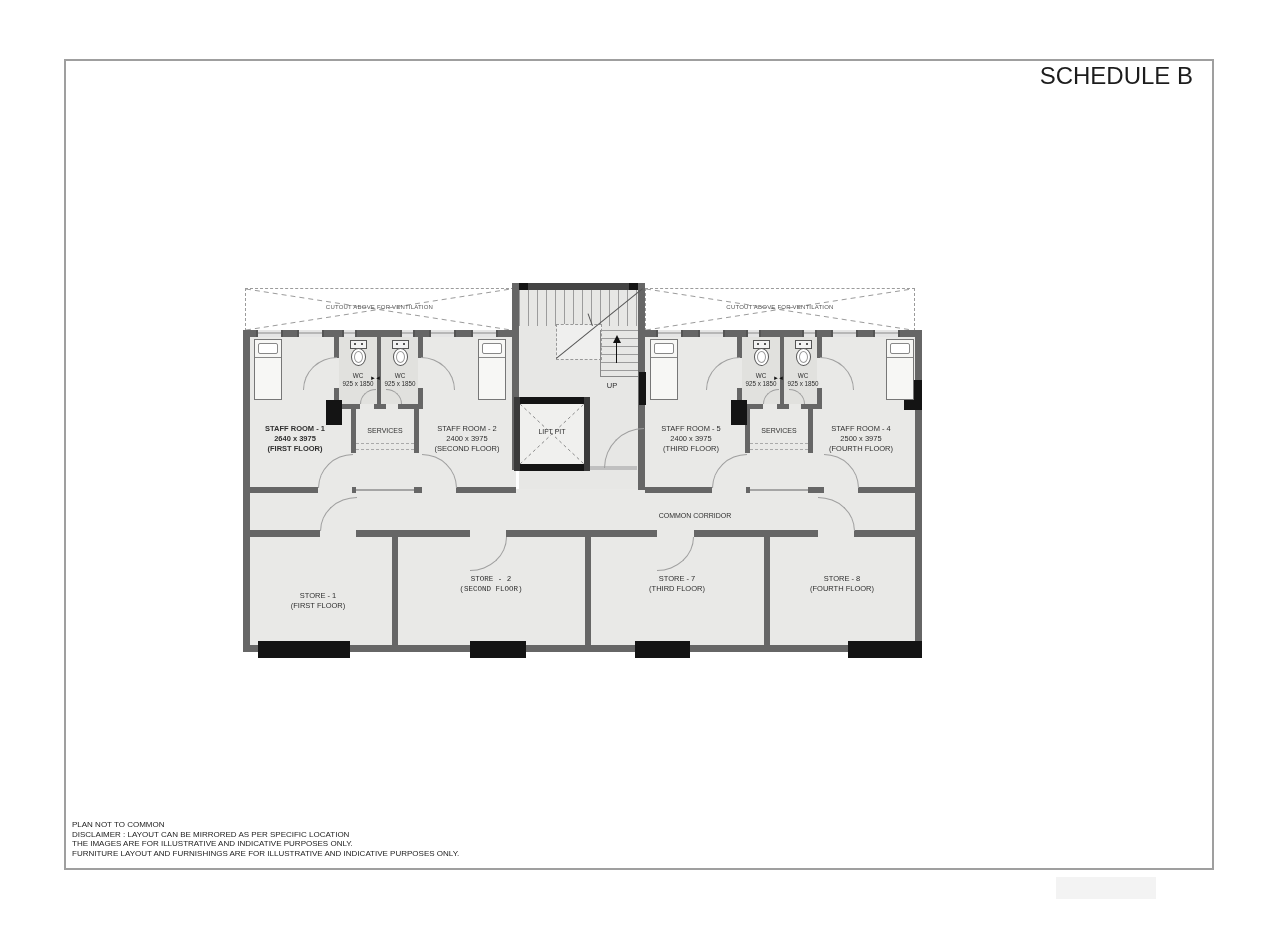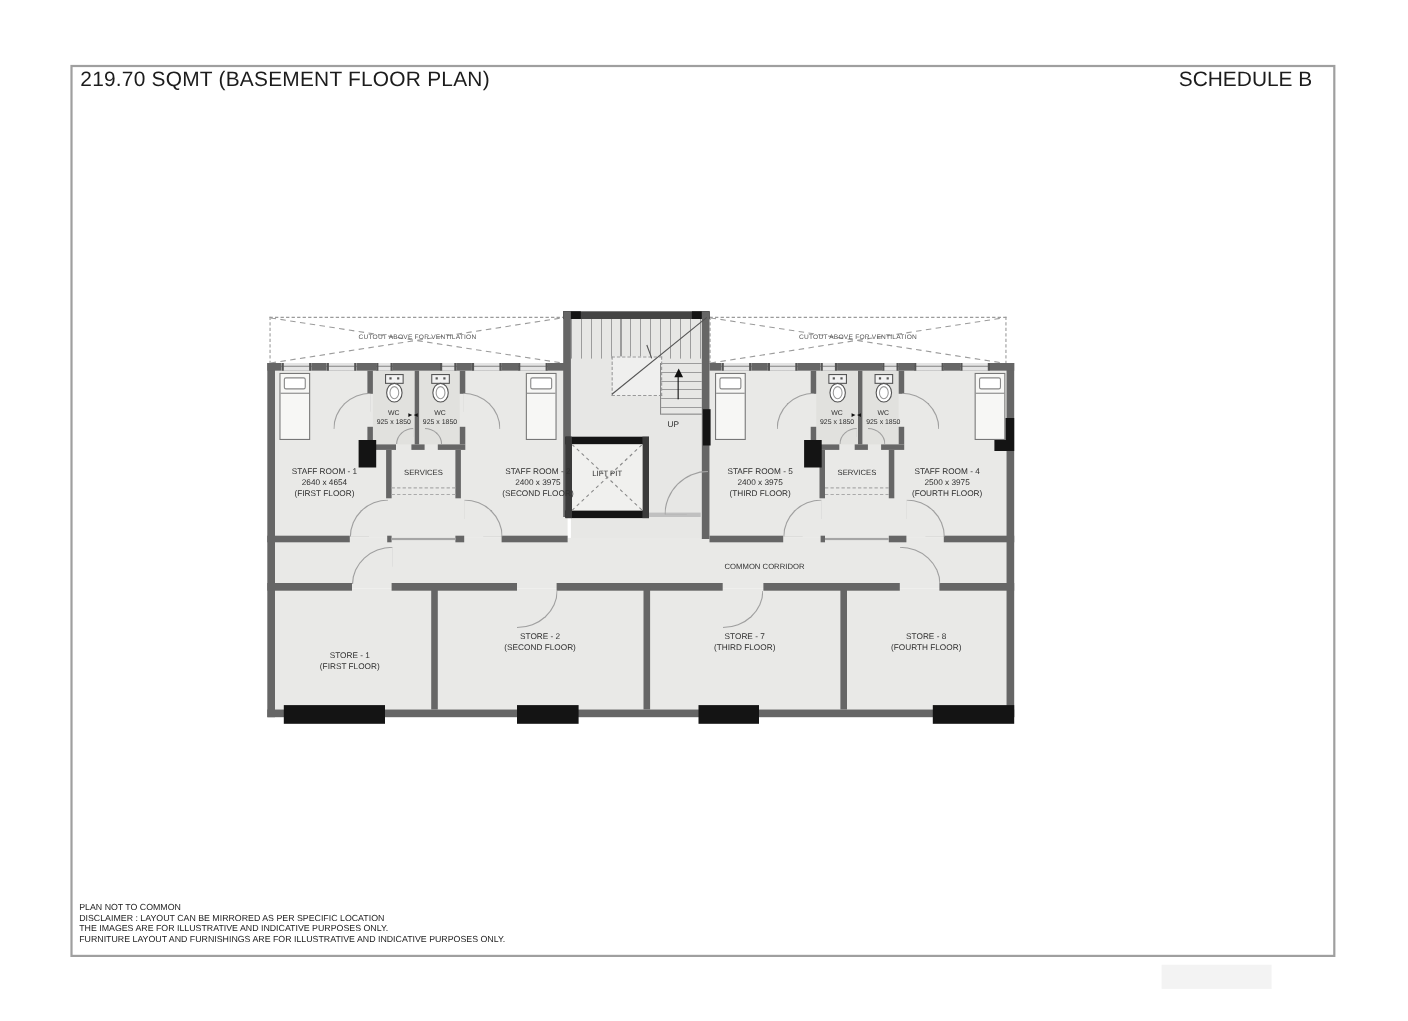--- a/index.html
+++ b/index.html
@@ -2,21 +2,21 @@
 <html><head>
 <meta charset="utf-8">
 <style>
   html,body{margin:0;padding:0;background:#ffffff;}
   body{width:1280px;height:928px;overflow:hidden;font-family:"Liberation Sans",sans-serif;}
   .stage{position:relative;width:1280px;height:928px;background:#fff;}
   .abs{position:absolute;}
   
   .frame{position:absolute;left:64px;top:59px;width:1146px;height:807px;border:2px solid #9f9f9f;background:#fff;}
   .title{position:absolute;left:73px;top:62px;font-size:19px;color:#1c1c1c;letter-spacing:.2px;}
-  .schedule{position:absolute;left:993px;top:62px;width:200px;text-align:right;font-size:19px;color:#1c1c1c;}
+  .schedule{position:absolute;left:993px;top:62px;width:200px;text-align:right;font-size:24px;color:#1c1c1c;}
   .footer{position:absolute;left:72px;top:820px;font-size:8px;line-height:9.5px;color:#222;}
   .wm{position:absolute;left:1056px;top:877px;width:100px;height:22px;background:#f3f3f3;}
   
   .floor{position:absolute;background:#e9e9e7;}
   .floor-wc{position:absolute;background:#e1e1de;}
   .floor-stair{position:absolute;background:#e7e7e5;}
   
   .w{position:absolute;background:#666;}
   .k{position:absolute;background:#141414;}
   .g{position:absolute;background:#a5a5a5;}
@@ -56,21 +56,20 @@
   .cross{position:absolute;font-size:6px;color:#111;letter-spacing:-1px;}
   .lift-int{position:absolute;background:#f0f0ee;}
   .lift-label{position:absolute;width:100%;top:24px;text-align:center;font-size:7px;color:#2f2f2f;}
 </style>
 </head>
 <body>
 
 <div class="stage">
 
   <div class="frame"></div>
-  <div class="title">219.70 SQMT (BASEMENT FLOOR PLAN)</div>
   <div class="schedule">SCHEDULE B</div>
 
   <div>
 
     <div class="floor" style="left:250px;top:337px;width:266px;height:152px;"></div>
     <div class="floor" style="left:645px;top:337px;width:270px;height:152px;"></div>
     <div class="floor-stair" style="left:519px;top:290px;width:119px;height:200px;"></div>
     <div class="floor" style="left:250px;top:489px;width:665px;height:46px;"></div>
     <div class="floor" style="left:250px;top:535px;width:665px;height:110px;"></div>
     <div class="floor-wc" style="left:339px;top:337px;width:79px;height:67px;"></div>
@@ -244,26 +243,26 @@
     <div class="arc arc-tl" style="left:320px;top:497px;width:36px;height:33px;"></div>
     <div class="arc arc-br" style="left:470px;top:537px;width:36px;height:33px;"></div>
     <div class="arc arc-br" style="left:657px;top:537px;width:36px;height:33px;"></div>
     <div class="arc arc-tr" style="left:818px;top:497px;width:36px;height:33px;"></div>
 
     <div class="k" style="left:258px;top:641px;width:92px;height:17px;"></div>
     <div class="k" style="left:470px;top:641px;width:56px;height:17px;"></div>
     <div class="k" style="left:635px;top:641px;width:55px;height:17px;"></div>
     <div class="k" style="left:848px;top:641px;width:74px;height:17px;"></div>
 
-    <div class="plabel" style="left:250px;top:424px;width:90px;">
+    <div class="plabel" style="left:250px;top:424px;width:90px;font-weight:bold;">
       <div>STAFF ROOM - 1</div>
-        <div>2640 x 4654</div>
+        <div>2640 x 3975</div>
         <div>(FIRST FLOOR)</div>
     </div>
-    <div class="plabel" style="left:444px;top:424px;width:90px;">
+    <div class="plabel" style="left:422px;top:424px;width:90px;">
       <div>STAFF ROOM - 2</div>
         <div>2400 x 3975</div>
         <div>(SECOND FLOOR)</div>
     </div>
     <div class="plabel" style="left:646px;top:424px;width:90px;">
       <div>STAFF ROOM - 5</div>
         <div>2400 x 3975</div>
         <div>(THIRD FLOOR)</div>
     </div>
     <div class="plabel" style="left:816px;top:424px;width:90px;">
@@ -291,21 +290,21 @@
 
     <div class="plabel mid" style="left:355px;top:426px;width:60px;">SERVICES</div>
     <div class="plabel mid" style="left:749px;top:426px;width:60px;">SERVICES</div>
     <div class="plabel" style="left:600px;top:381px;width:24px;">UP</div>
     <div class="plabel mid" style="left:645px;top:511px;width:100px;">COMMON CORRIDOR</div>
 
     <div class="plabel" style="left:268px;top:591px;width:100px;">
       <div>STORE - 1</div>
         <div>(FIRST FLOOR)</div>
     </div>
-    <div class="plabel" style="left:441px;top:574px;width:100px;">
+    <div class="plabel" style="left:441px;top:574px;width:100px;font-family:Liberation Mono, monospace;">
       <div>STORE - 2</div>
         <div>(SECOND FLOOR)</div>
     </div>
     <div class="plabel" style="left:627px;top:574px;width:100px;">
       <div>STORE - 7</div>
         <div>(THIRD FLOOR)</div>
     </div>
     <div class="plabel" style="left:792px;top:574px;width:100px;">
       <div>STORE - 8</div>
         <div>(FOURTH FLOOR)</div>

